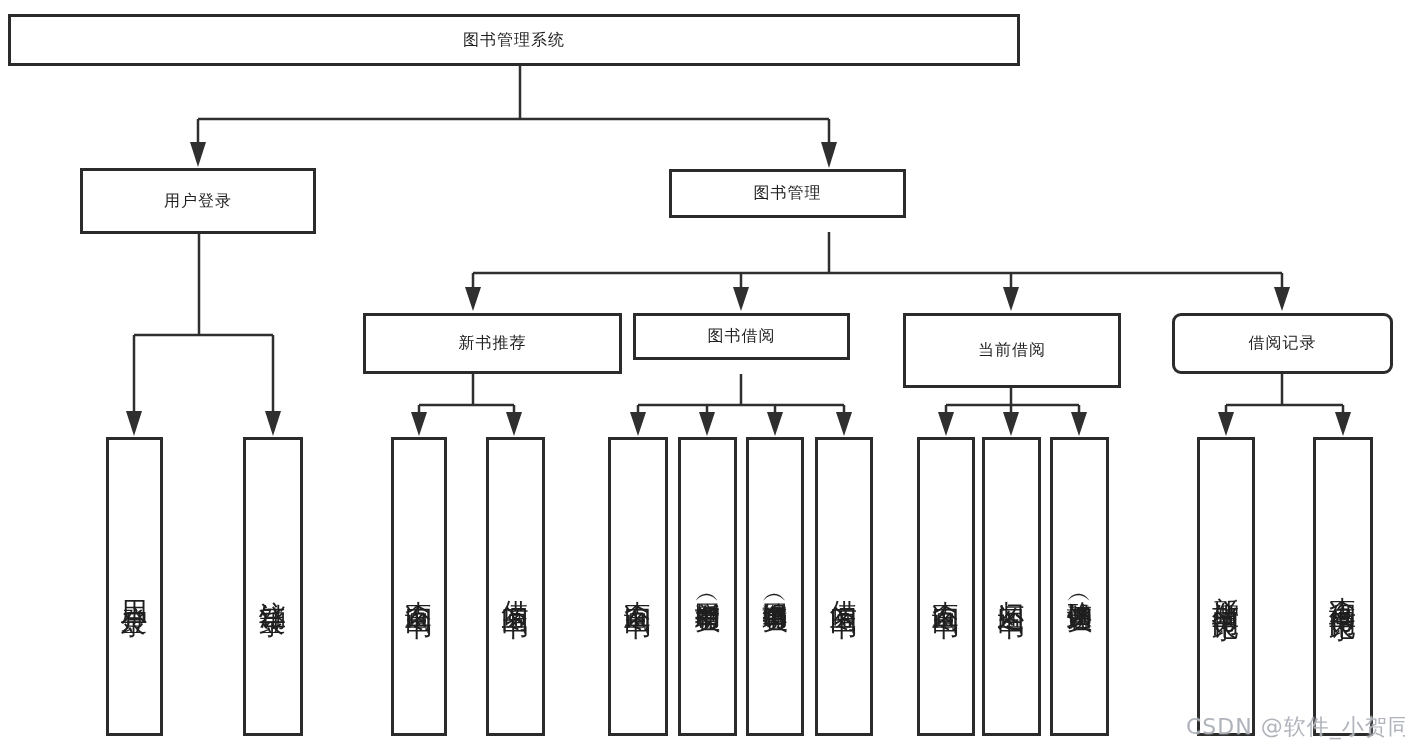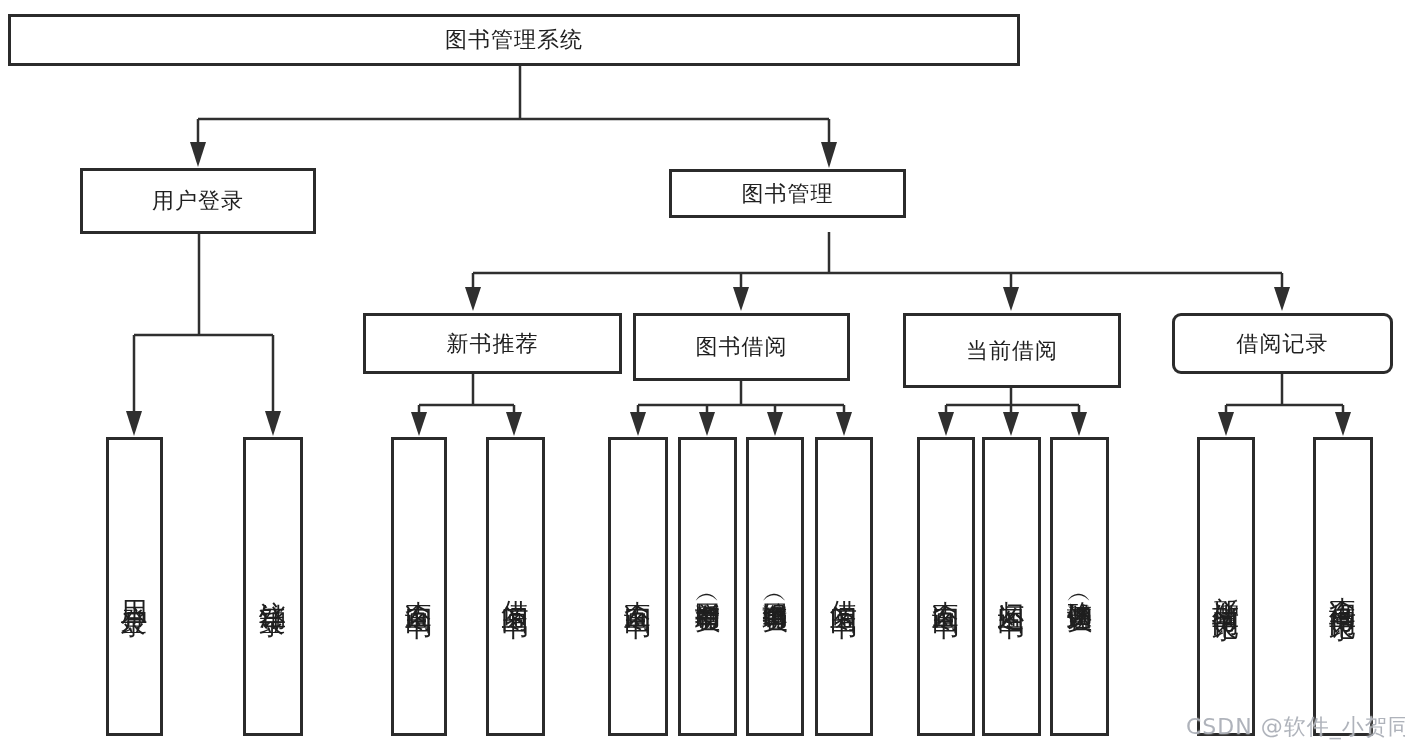--- a/index.html
+++ b/index.html
@@ -16,21 +16,21 @@
     position: absolute;
     box-sizing: border-box;
     background: #ffffff;
     border: 3px solid #2b2b2b;
     display: flex;
     align-items: center;
     justify-content: center;
     color: #1f1f1f;
     text-align: center;
   }
-  .hlabel { font-size: 22px; letter-spacing: 1px; white-space: nowrap; }
+  .hlabel { font-size: 16px; letter-spacing: 1px; white-space: nowrap; }
   .vlabel {
     writing-mode: vertical-rl;
     text-orientation: mixed;
     font-size: 27px;
     letter-spacing: 4px;
     line-height: 1;
   }
   .vlabel.tight { font-size: 25px; letter-spacing: 1px; }
   .watermark {
     position: absolute;
@@ -113,21 +113,21 @@
       <polygon points="1335,412 1351,412 1343,436"></polygon>
     </g>
   </svg>
 
   <div class="box hlabel" style="left:8px; top:14px; width:1012px; height:52px;">图书管理系统</div>
 
   <div class="box hlabel" style="left:80px; top:168px; width:236px; height:66px;">用户登录</div>
   <div class="box hlabel" style="left:669px; top:169px; width:237px; height:49px;">图书管理</div>
 
   <div class="box hlabel" style="left:363px; top:313px; width:259px; height:61px;">新书推荐</div>
-  <div class="box hlabel" style="left:633px; top:313px; width:217px; height:68px;">图书借阅</div>
+  <div class="box hlabel" style="left:633px; top:313px; width:217px; height:47px;">图书借阅</div>
   <div class="box hlabel" style="left:903px; top:313px; width:218px; height:75px;">当前借阅</div>
   <div class="box hlabel" style="left:1172px; top:313px; width:221px; height:61px;border-radius:9px;">借阅记录</div>
 
   <div class="box vlabel" style="left:106px; top:437px; width:57px; height:299px;">用户登录</div>
   <div class="box vlabel" style="left:243px; top:437px; width:60px; height:299px;">注销登录</div>
 
   <div class="box vlabel" style="left:391px; top:437px; width:56px; height:299px;">查询图书</div>
   <div class="box vlabel" style="left:486px; top:437px; width:59px; height:299px;">借阅图书</div>
 
   <div class="box vlabel" style="left:608px; top:437px; width:60px; height:299px;">查询图书</div>

